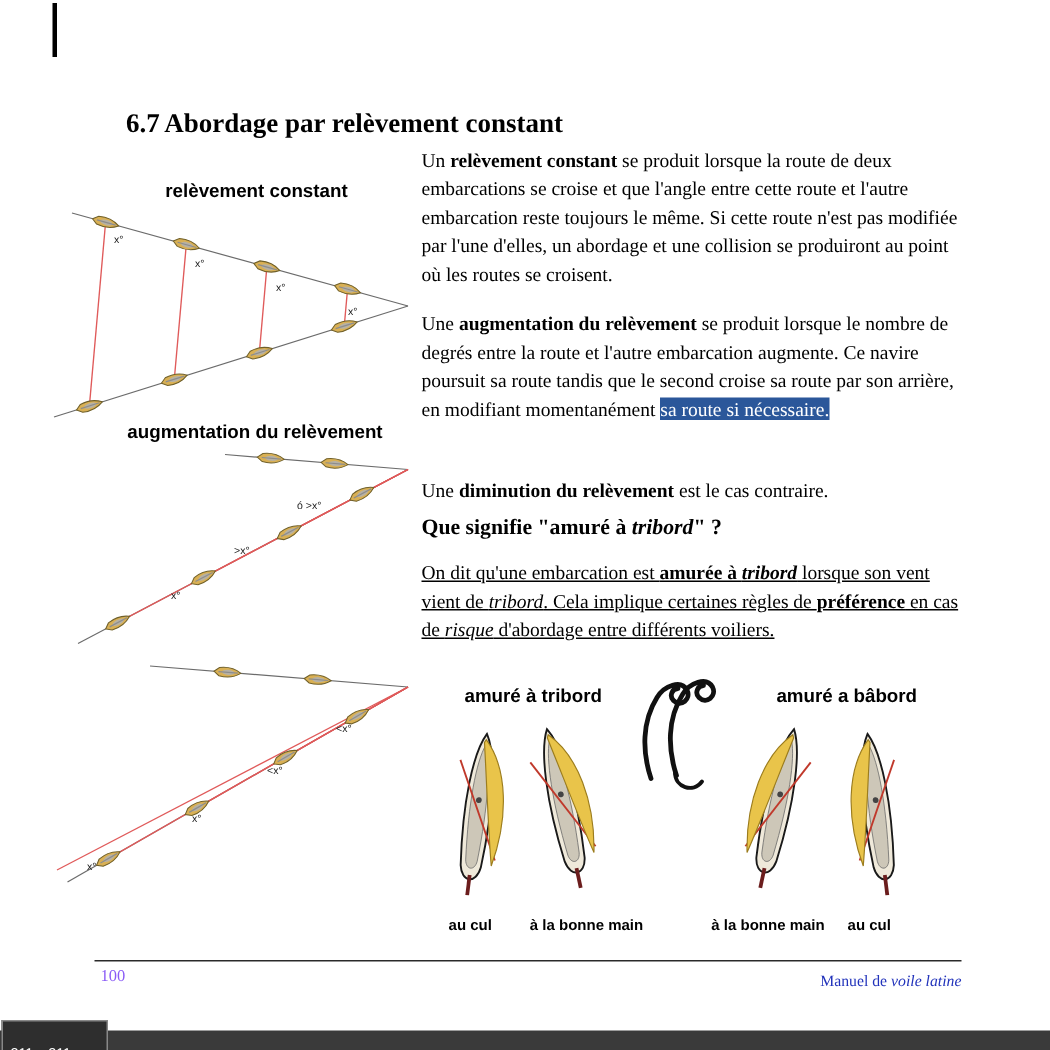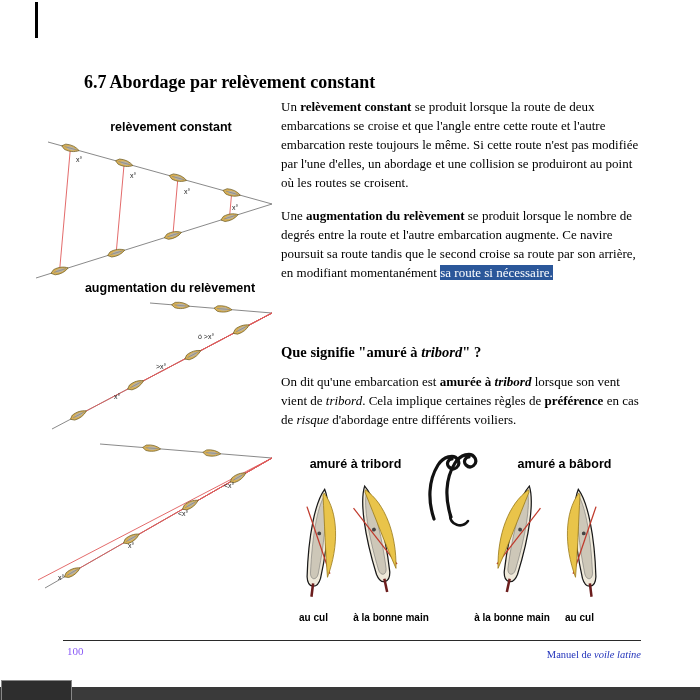--- a/index.html
+++ b/index.html
@@ -20,21 +20,21 @@
   #d1{left:30px;top:136px;width:250px;height:145px;}
   #d2{left:30px;top:299px;width:250px;height:135px;}
   #d3{left:30px;top:430px;width:250px;height:165px;}
   .course{stroke:#6b6b6b;stroke-width:0.8;}
   .red{stroke:#e05a5a;stroke-width:0.9;}
   .ang{font-family:"Liberation Sans",sans-serif;font-size:7px;fill:#222;}
 
   .rtext{position:absolute;left:281px;width:359px;margin:0;font-size:13px;line-height:19px;color:#000;}
   #p1{top:97px;} #p2{top:206px;} #p3{top:317px;}
   #h2{top:343px;font-size:14.5px;font-weight:bold;}
-  #p4{top:372px;}
+  #p4{top:372px;text-decoration:underline;}
   .bd{font-weight:bold;} .it{font-style:italic;}
   .hl{background:#2b579a;color:#fff;}
 
   .illab{position:absolute;top:457px;font-family:"Liberation Sans",sans-serif;font-weight:bold;
          font-size:12.5px;text-align:center;color:#000;}
   #illab-left{left:283px;width:145px;}
   #illab-right{left:492px;width:145px;}
 
   .windsvg{position:absolute;left:424px;top:447px;width:56px;height:84px;}
 
@@ -147,20 +147,21 @@
     <text class="ang" x="194" y="58">&lt;x°</text>
     <text class="ang" x="148" y="86">&lt;x°</text>
     <text class="ang" x="98" y="118">x°</text>
     <text class="ang" x="28" y="150">x°</text>
   </svg>
 
   <p class="rtext" id="p1"><span>Un </span><span class="bd">relèvement constant</span><span> se produit lorsque la route de deux embarcations se croise et que l'angle entre cette route et l'autre embarcation reste toujours le même. Si cette route n'est pas modifiée par l'une d'elles, un abordage et une collision se produiront au point où les routes se croisent.</span></p>
 
   <p class="rtext" id="p2"><span>Une </span><span class="bd">augmentation du relèvement</span><span> se produit lorsque le nombre de degrés entre la route et l'autre embarcation augmente. Ce navire poursuit sa route tandis que le second croise sa route par son arrière, en modifiant momentanément </span><span class="hl">sa route si nécessaire.</span></p>
 
+  <p class="rtext" id="p3"><span>Une </span><span class="bd">diminution du relèvement</span><span> est le cas contraire.</span></p>
 
   <div class="rtext" id="h2"><span>Que signifie "amuré à </span><span class="it">tribord</span><span>" ?</span></div>
 
   <p class="rtext" id="p4"><span>On dit qu'une embarcation est </span><span class="bd">amurée à </span><span class="bd it">tribord</span><span> lorsque son vent vient de </span><span class="it">tribord</span><span>. Cela implique certaines règles de </span><span class="bd">préférence</span><span> en cas de </span><span class="it">risque</span><span> d'abordage entre différents voiliers.</span></p>
 
   <div class="illab" id="illab-left">amuré à tribord</div>
   <div class="illab" id="illab-right">amuré a bâbord</div>
 
   <svg class="windsvg" viewBox="0 0 56 84">
     <use href="#windcurl" transform="translate(0,2)"></use>

